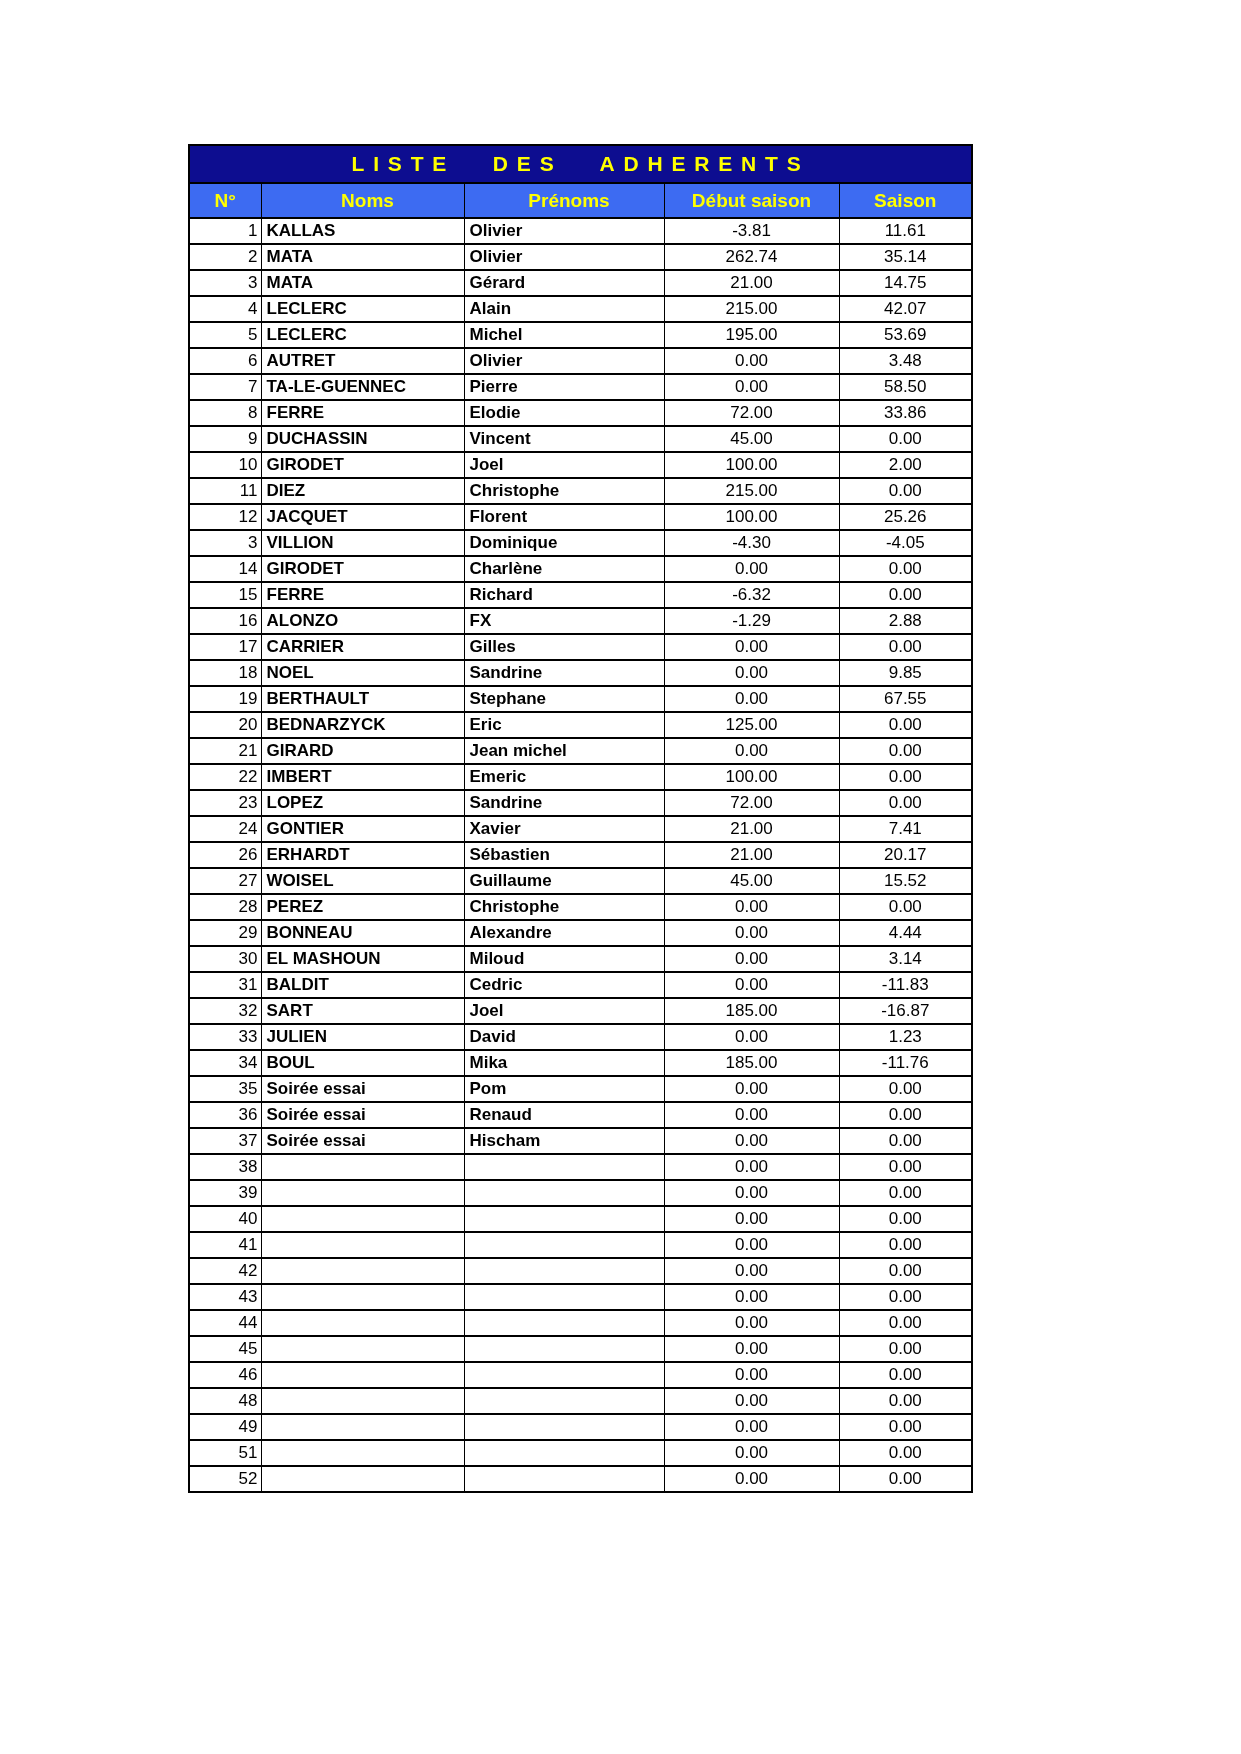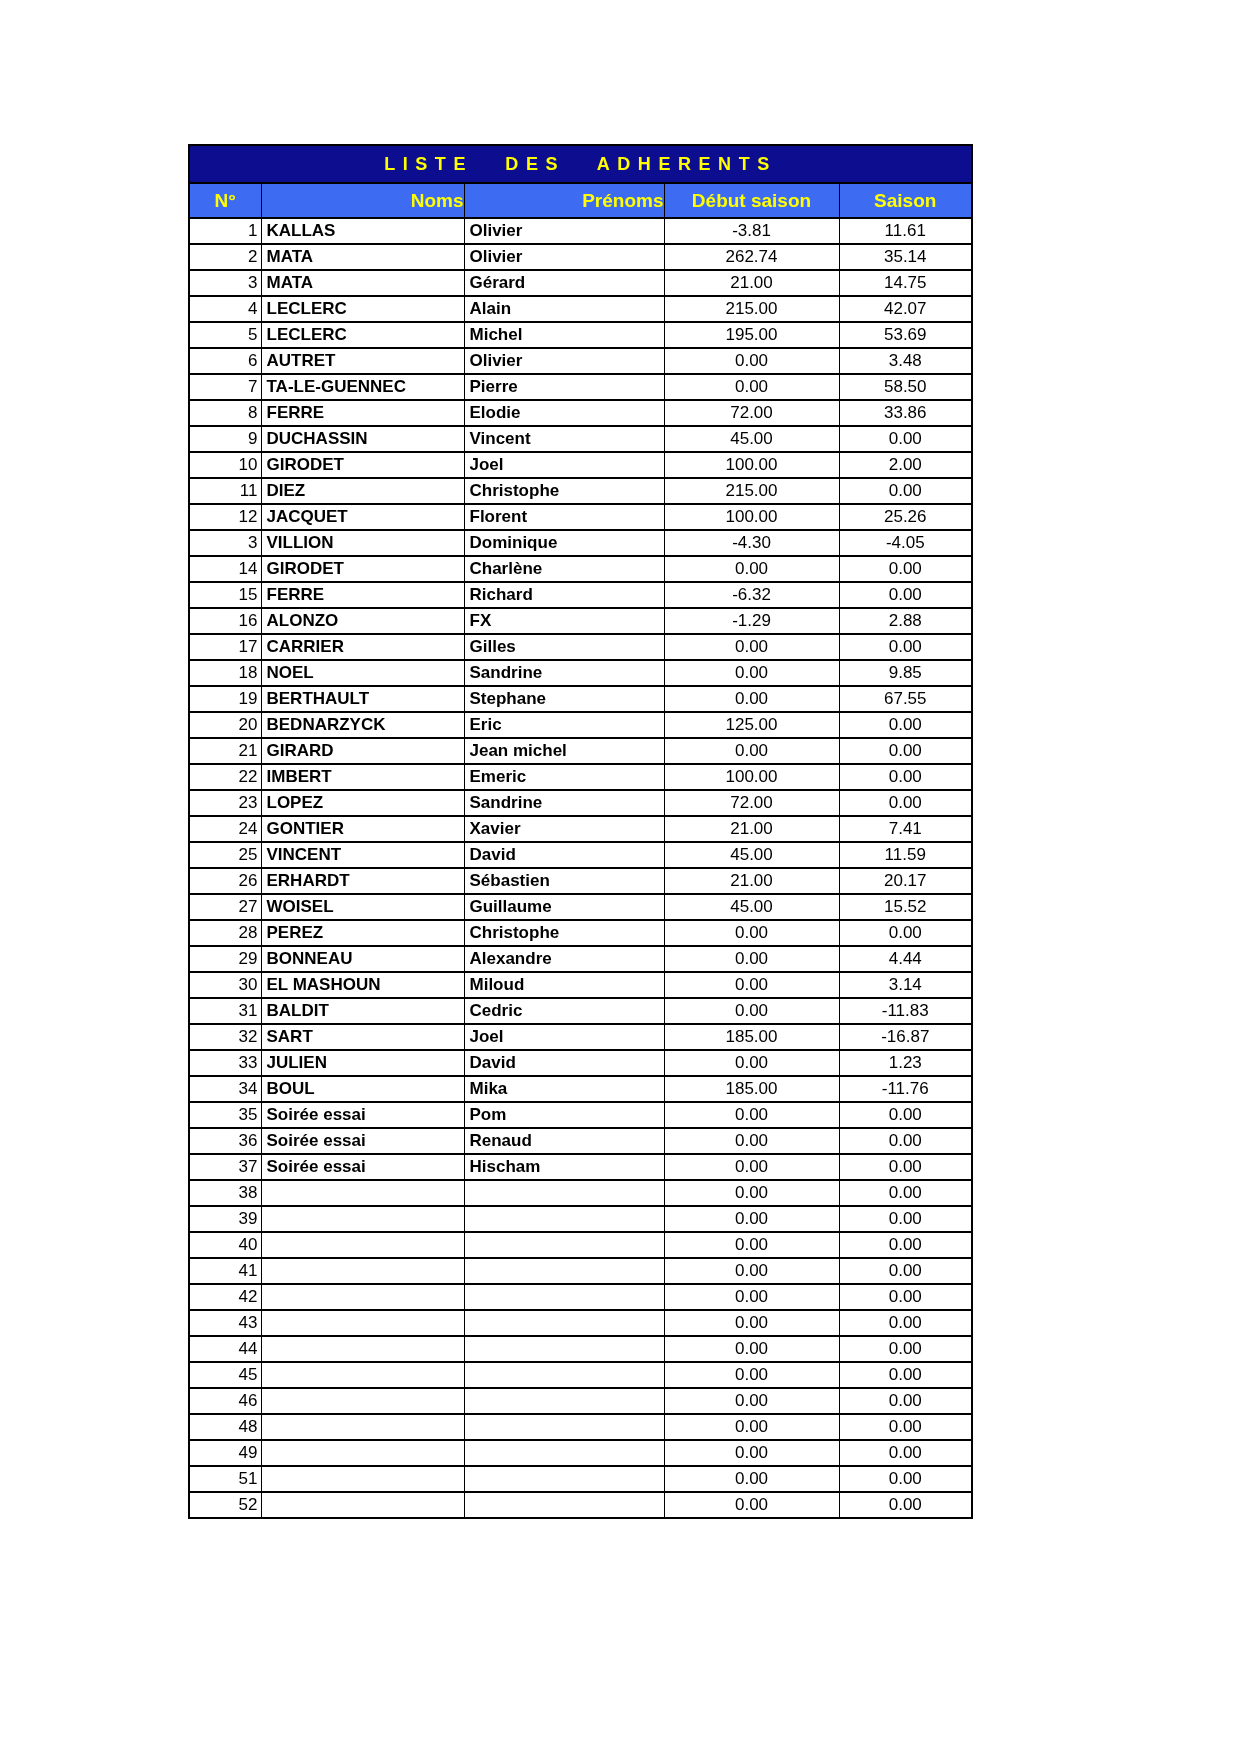--- a/index.html
+++ b/index.html
@@ -24,34 +24,34 @@
     border-bottom-width:2px;
     padding:0;
     overflow:hidden;
     white-space:nowrap;
   }
   table{border:2px solid #000;}
   .title-cell{
     background:var(--title-bg,#0d0d90);
     color:var(--accent,#ffff00);
     height:36px;
-    font-size:18px;
+    font-size:21px;
     font-weight:bold;
     text-align:center;
     letter-spacing:0.42em;
     word-spacing:1.1em;
   }
   .header-row th{
     background:var(--header-bg,#3d6bf2);
     color:var(--accent,#ffff00);
     height:33px;
     font-size:19px;
     font-weight:bold;
   }
-  .h-left{text-align:right;padding-left:10px;margin-top:44px;}
+  .h-left{text-align:center;padding-left:10px;margin-top:44px;}
   .h-center{text-align:center;}
   tbody td{
     height:24px;
     font-size:17px;
     color:#000;
     background:#fff;
   }
   .c-num{text-align:right;padding-right:3px;font-weight:normal;}
   .c-nom,.c-prenom{text-align:left;padding-left:5px;font-weight:bold;}
   .c-debut,.c-saison{text-align:center;font-weight:normal;}
@@ -243,27 +243,20 @@
           <td class="c-saison">0.00</td>
         </tr>
         <tr>
           <td class="c-num">24</td>
           <td class="c-nom">GONTIER</td>
           <td class="c-prenom">Xavier</td>
           <td class="c-debut">21.00</td>
           <td class="c-saison">7.41</td>
         </tr>
         <tr>
-          <td class="c-num">25</td>
-          <td class="c-nom">VINCENT</td>
-          <td class="c-prenom">David</td>
-          <td class="c-debut">45.00</td>
-          <td class="c-saison">11.59</td>
-        </tr>
-        <tr>
           <td class="c-num">26</td>
           <td class="c-nom">ERHARDT</td>
           <td class="c-prenom">Sébastien</td>
           <td class="c-debut">21.00</td>
           <td class="c-saison">20.17</td>
         </tr>
         <tr>
           <td class="c-num">27</td>
           <td class="c-nom">WOISEL</td>
           <td class="c-prenom">Guillaume</td>

